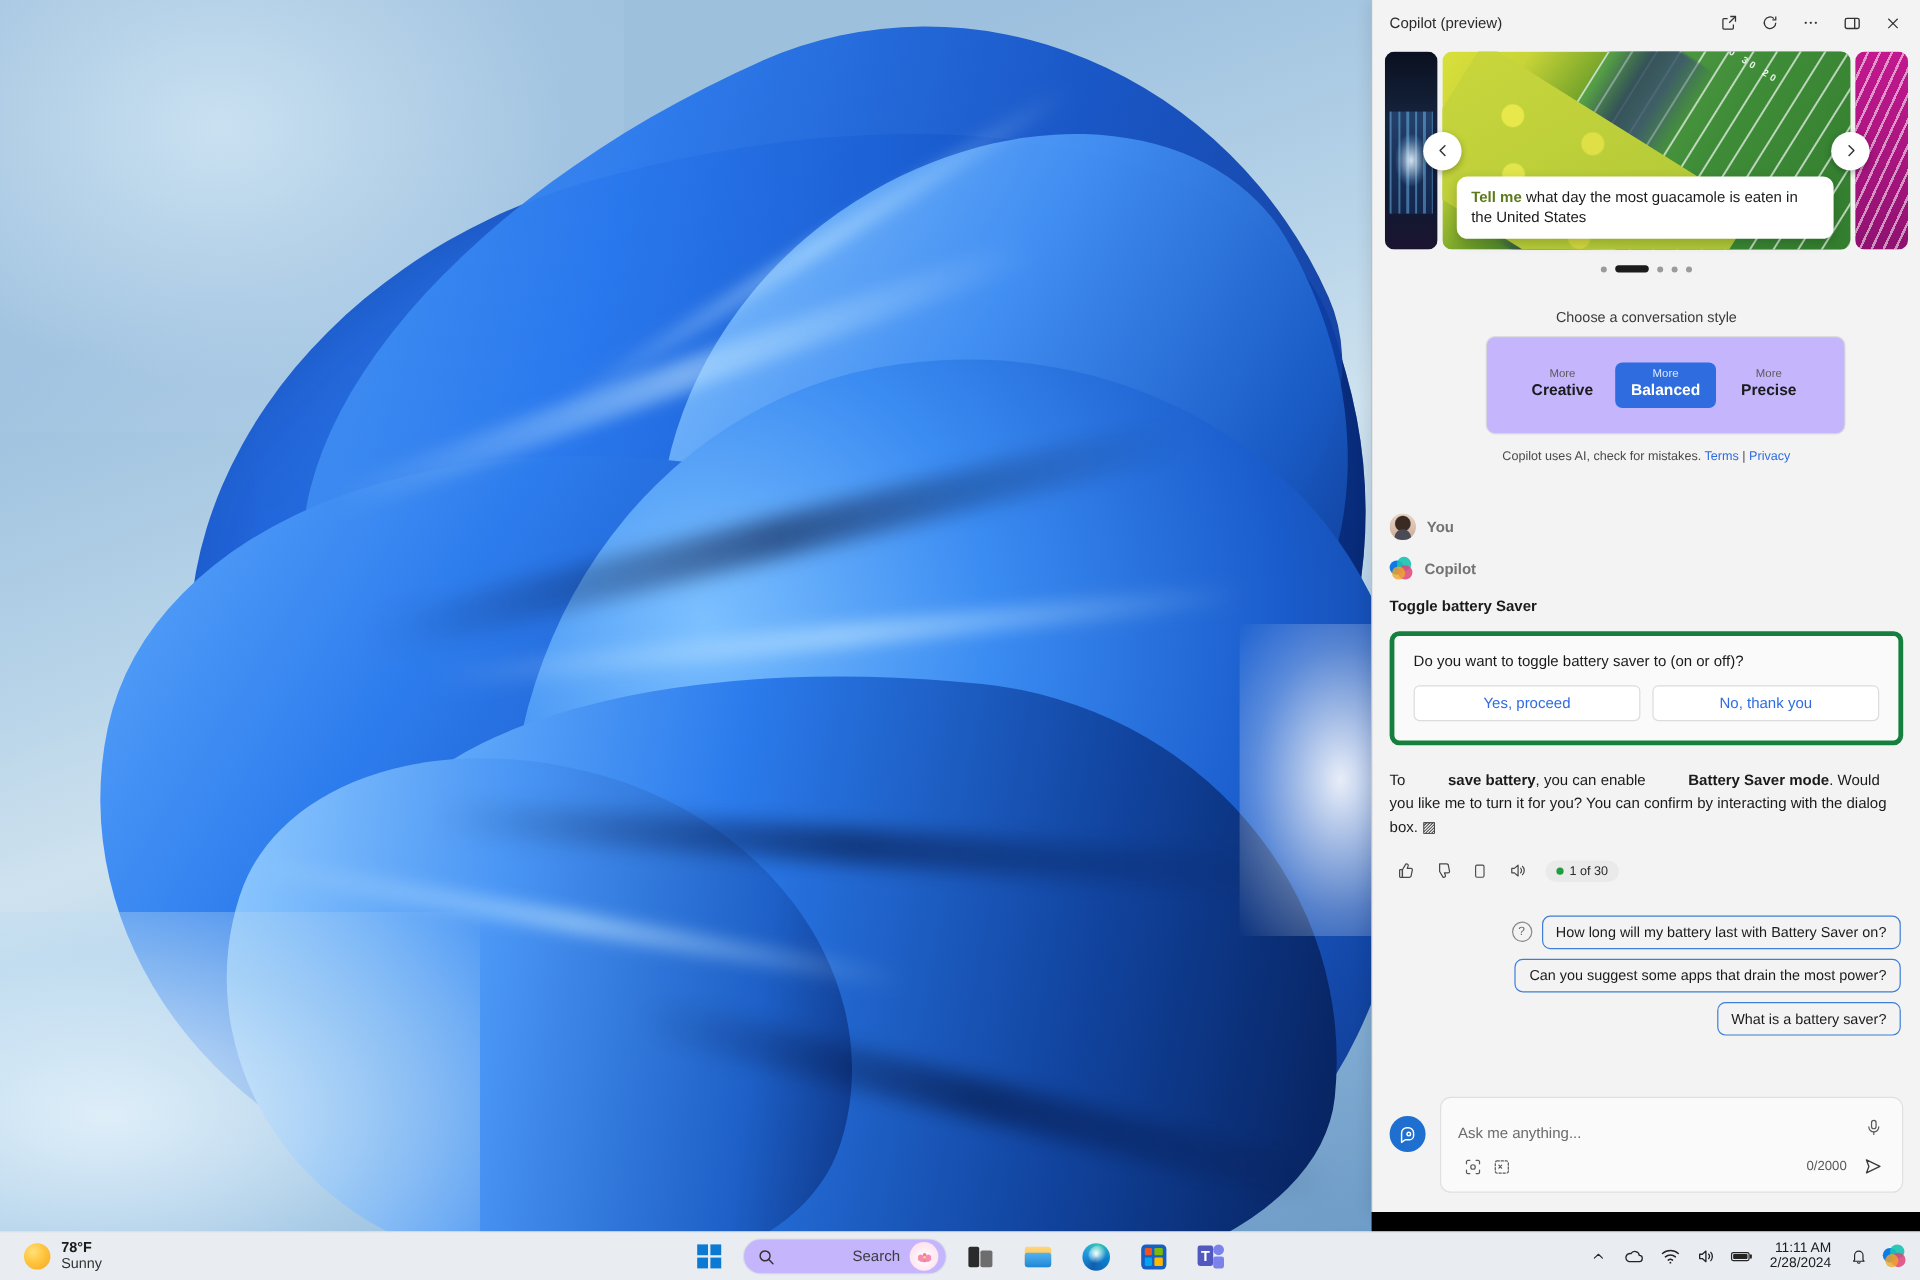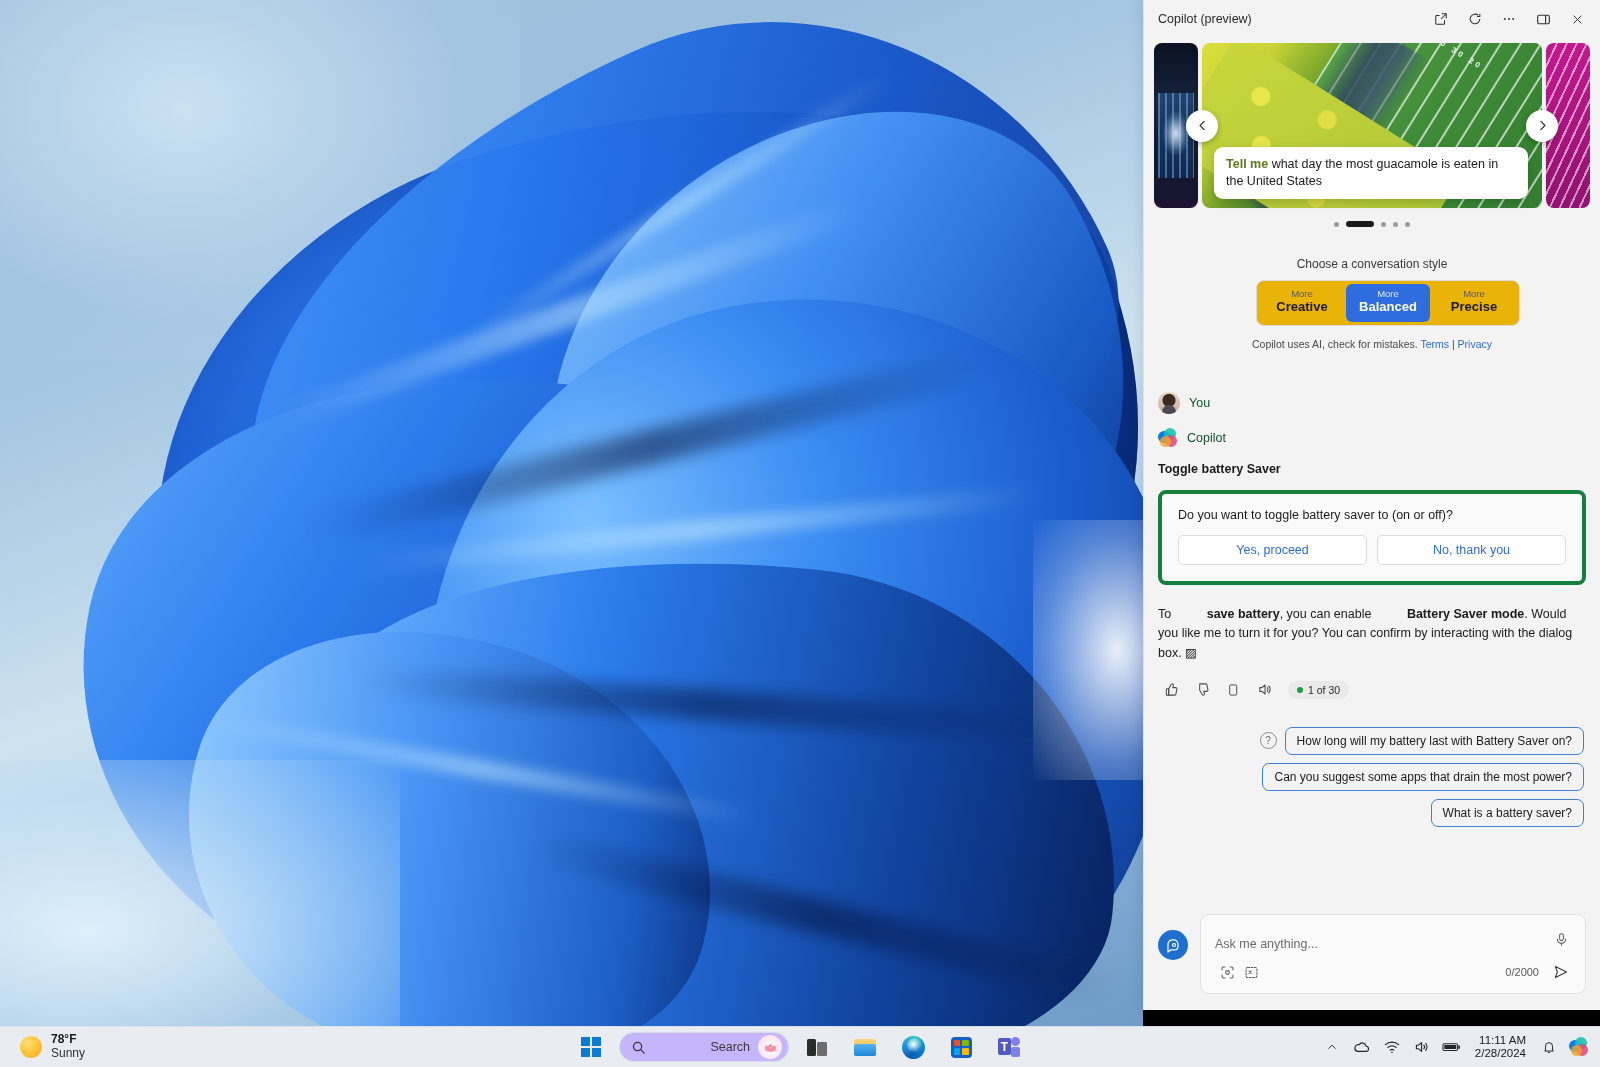--- a/index.html
+++ b/index.html
@@ -218,41 +218,41 @@
     box-shadow: 0 3px 10px rgba(0,0,0,.18); z-index: 3;
   }
   #sugg-card .hl { color: #5c7a1b; font-weight: 700; }
   #dots { display: flex; align-items: center; justify-content: center; gap: 7px; height: 22px; }
   #dots .d { width: 5px; height: 5px; border-radius: 50%; background: #9b9b9b; }
   #dots .d.active { width: 28px; height: 6px; border-radius: 3px; background: #1b1b1b; }
 
   
   #style-wrap { text-align: center; padding-top: 22px; }
   #style-label { font-size: 12px; color: #3a3a3a; margin-bottom: 9px; }
-  #style-seg { display: inline-flex; background: #eab308; border: 1px solid #dcdcdc; border-radius: 8px;
-               padding: 3px; gap: 2px; margin-left: 32px; }
+  #style-seg { display: inline-flex; background: #c4b5fd; border: 1px solid #dcdcdc; border-radius: 8px;
+               padding: 21px; gap: 2px; margin-left: 32px; }
   .seg { min-width: 84px; padding: 5px 10px 7px; border-radius: 6px; cursor: pointer; line-height: 1.15; }
   .seg .small { font-size: 9.5px; color: #5a5a5a; display: block; }
   .seg .big { font-size: 13px; font-weight: 700; color: #1b1b1b; display: block; }
   .seg.active { background: #2f6ce0; }
   .seg.active .small { color: #dce8ff; }
   .seg.active .big { color: #fff; }
   #disclaimer { font-size: 10.5px; color: #4a4a4a; margin-top: 12px; }
   #disclaimer a { color: #2f6ce0; text-decoration: none; }
 
   
   #chat { padding: 42px 14px 0 14px; }
   .msg-head { display: flex; align-items: center; gap: 9px; margin-bottom: 14px; }
   .avatar { width: 22px; height: 22px; border-radius: 50%; overflow: hidden;
             background: radial-gradient(circle at 50% 38%, #3a2a22 0 6px, rgba(0,0,0,0) 7px),
                         linear-gradient(180deg,#e6d5c6 0%, #d8bfae 55%, #c8a891 100%);
             position: relative; }
   .avatar::after { content:''; position:absolute; left: 4px; bottom: 0; width: 14px; height: 9px;
                    border-radius: 7px 7px 0 0; background: #4b4b57; }
-  .who { font-size: 12.5px; font-weight: 400; color: #14532d; text-align: right; }
+  .who { font-size: 12.5px; font-weight: 700; color: #737373; text-align: right; }
   .cp-logo { width: 20px; height: 20px; position: relative; }
   .cp-logo i { position: absolute; border-radius: 50%; filter: blur(0.2px); }
   .cp-logo i:nth-child(1){left:0;top:3px;width:12px;height:12px;background:#0f79e8;}
   .cp-logo i:nth-child(2){left:6px;top:0;width:12px;height:12px;background:#19c3b2;opacity:.9;}
   .cp-logo i:nth-child(3){left:7px;top:7px;width:12px;height:12px;background:#e0457b;opacity:.85;}
   .cp-logo i:nth-child(4){left:2px;top:8px;width:11px;height:11px;background:#f0a82a;opacity:.8;}
   .msg-text { font-size: 12.5px; color: #1b1b1b; line-height: 1.5; }
   .user-msg { margin-bottom: 42px; }
   .resp-title { font-size: 12.5px; font-weight: 700; color: #1b1b1b; margin-bottom: 14px; }
 

